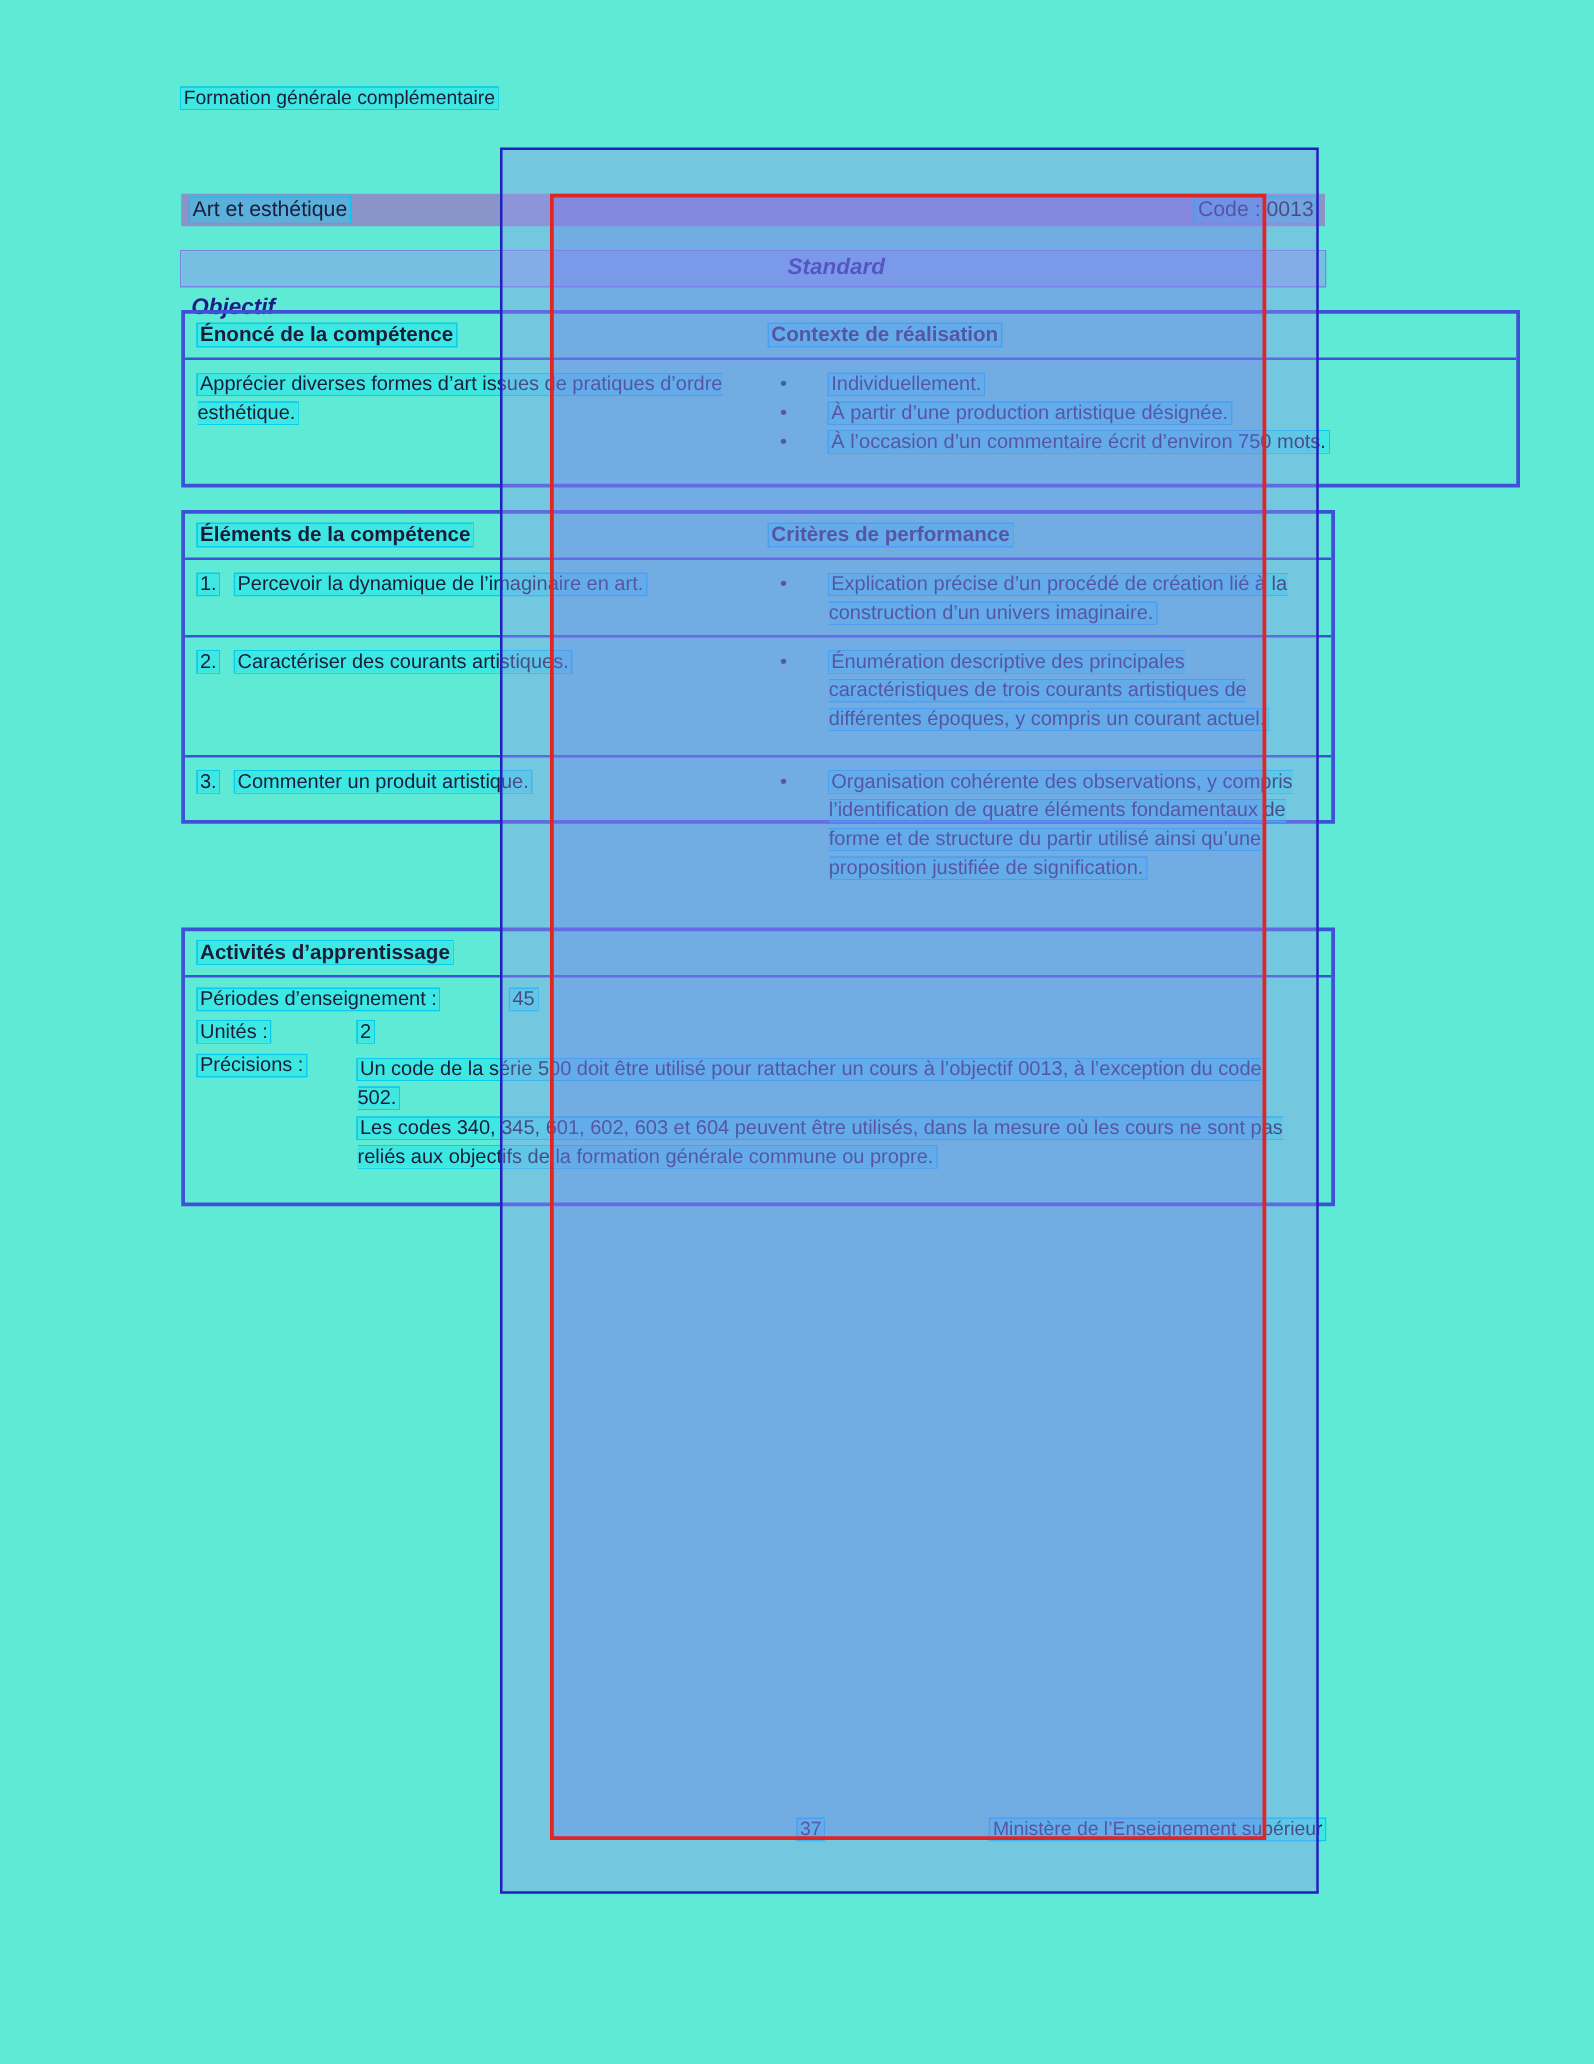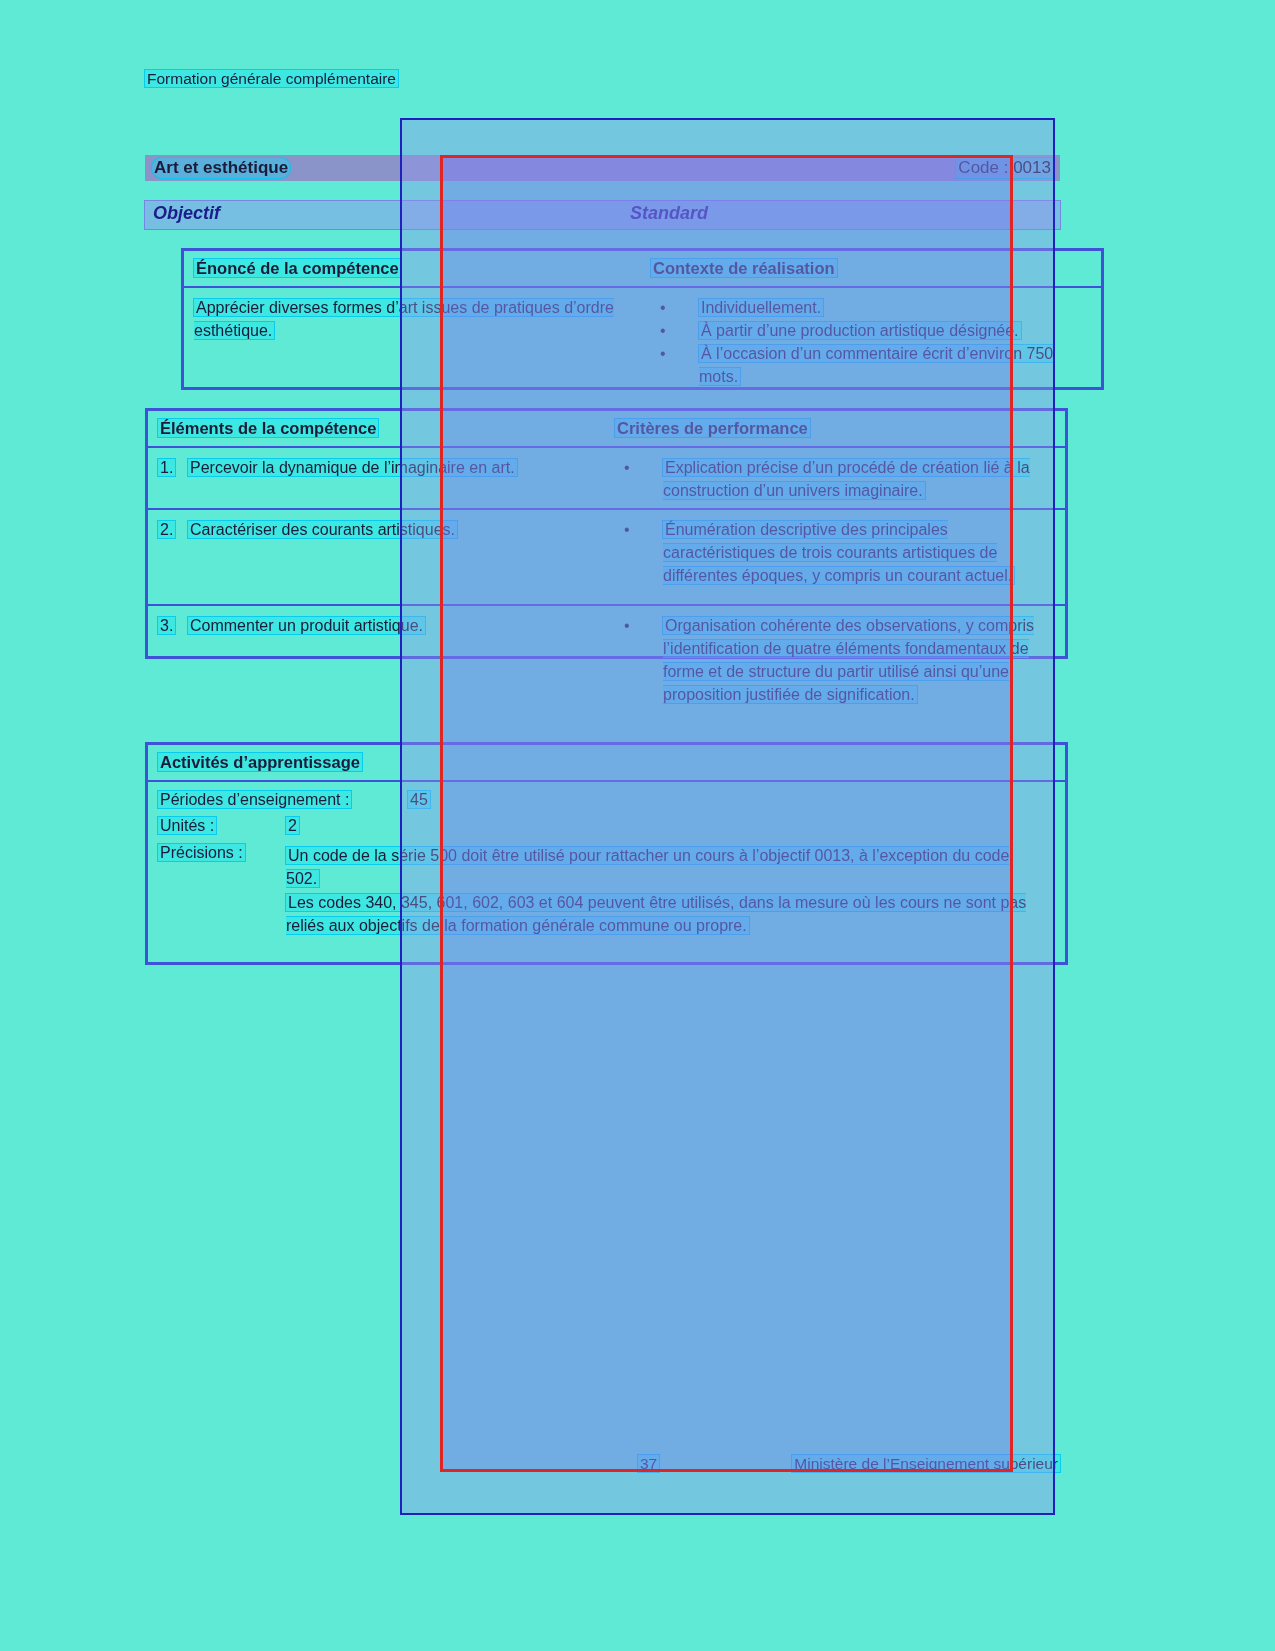--- a/index.html
+++ b/index.html
@@ -15,31 +15,31 @@
     --redbox-fill:#6E6EF04D;
     --redbox-border:#E02525;
     --accent-label:#1c1c8a;
   }
   *{box-sizing:border-box;margin:0;padding:0;}
   body{background:#ffffff;font-family:"Liberation Sans",sans-serif;}
   .page{position:relative;width:1275px;height:1651px;background:#5eead4;overflow:hidden;
         color:var(--text-color);font-size:16px;}
   .abs{position:absolute;}
   .hl{background:var(--highlight-fill);box-shadow:0 0 0 1px var(--highlight-border);padding:0 2px;}
-  .bold{font-weight:bold;border-radius:10px;}
+  .bold{font-weight:normal;}
   .toplabel{left:145px;top:70px;font-size:15.5px;}
   .header-bar{left:145px;top:155px;width:915px;height:26px;background:var(--header-bar-fill);
         display:flex;justify-content:space-between;align-items:center;padding:0 7px;font-size:17px;}
   .obj-band{left:145px;top:201px;width:915px;height:28px;background:var(--band-fill);
         box-shadow:0 0 0 1px var(--band-border);}
   .obj-label{position:absolute;top:2px;font-weight:bold;font-style:italic;font-size:18px;color:var(--accent-label);}
-  .objectif{left:8px;}
+  .objectif{left:8px;margin-top:32px;}
   .standard{left:485px;}
   .tbl{position:absolute;border:3px solid var(--table-border);}
-  .t1{left:145px;top:248px;width:923px;height:142px;margin-left:36px;}
+  .t1{left:145px;top:248px;width:1071px;height:142px;}
   .t2{left:145px;top:408px;width:923px;height:251px;}
   .t3{left:145px;top:742px;width:923px;height:223px;}
   .hdr{position:relative;height:37px;border-bottom:2px solid var(--table-border);font-size:16.5px;}
   .hdr .c1{position:absolute;left:10px;top:8px;font-weight:bold;}
   .hdr .c2{position:absolute;left:467px;top:8px;font-weight:bold;}
   .tbody{position:relative;}
   .cell-left{position:absolute;left:10px;top:8px;width:445px;line-height:23px;}
   .cell-right{position:absolute;left:470px;top:8px;right:8px;line-height:23px;}
   .bullet-row{display:flex;align-items:flex-start;line-height:23px;}
   .bullet-glyph{width:45px;flex:0 0 45px;padding-left:6px;}

